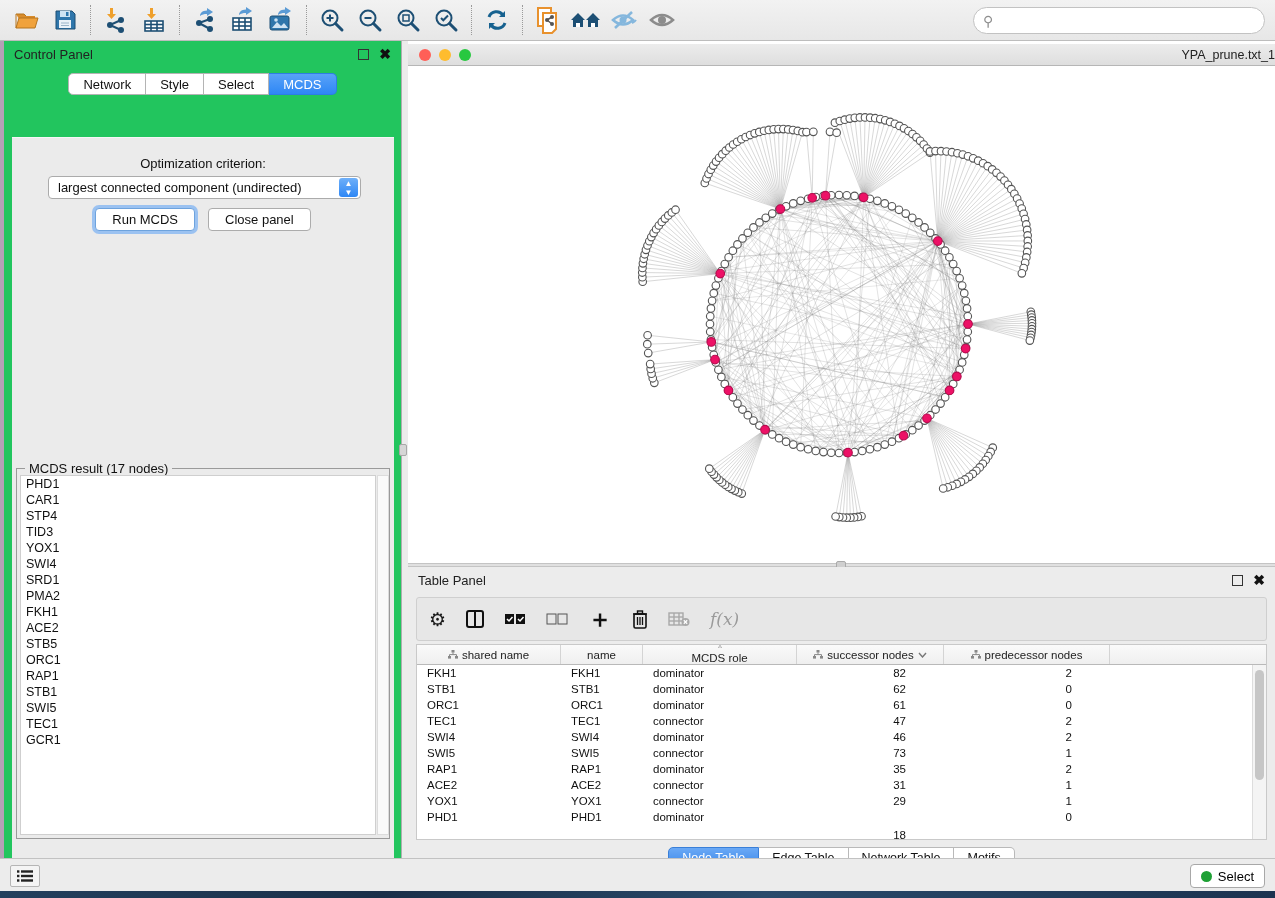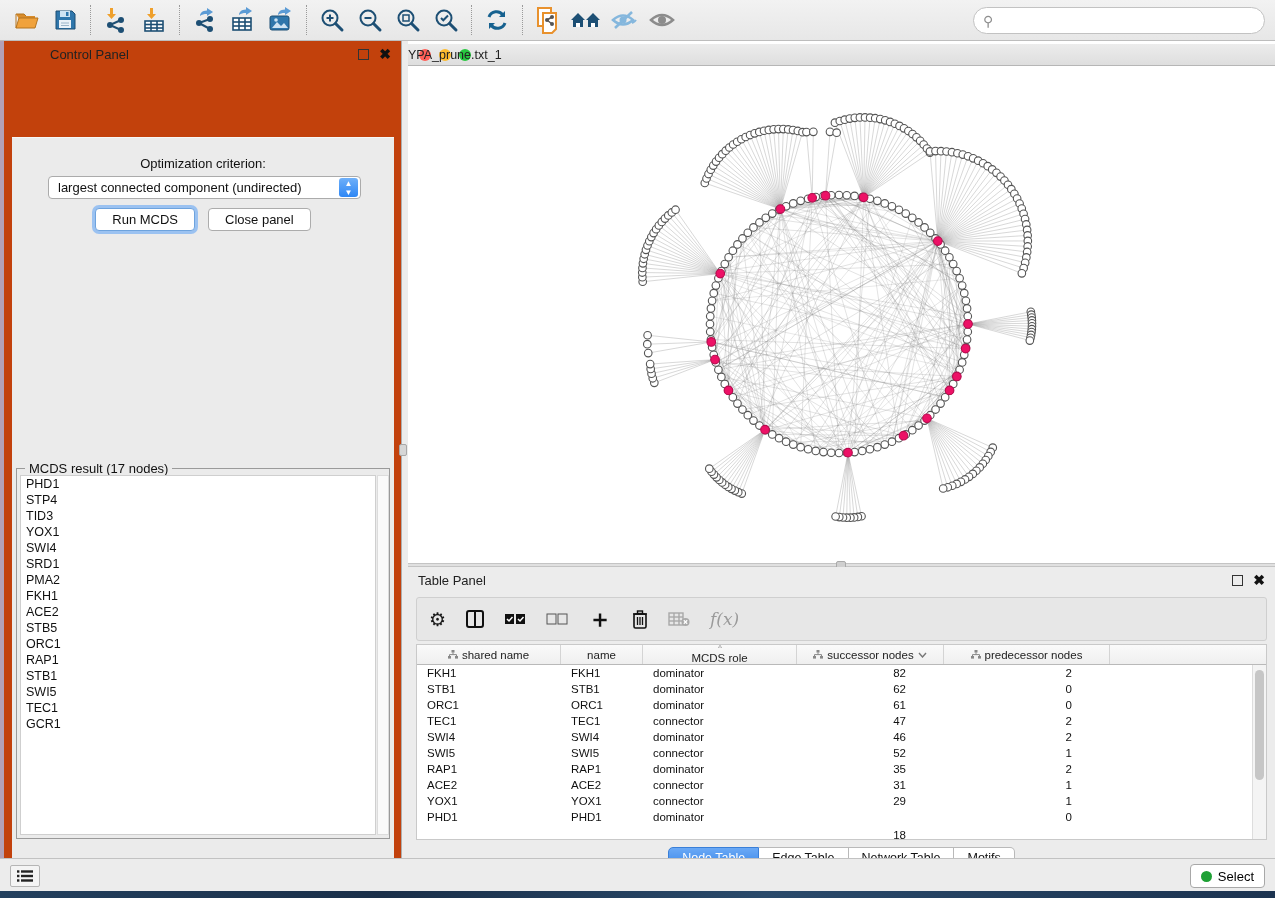--- a/index.html
+++ b/index.html
@@ -16,21 +16,21 @@
                border:1px solid #c2c2c2; border-radius:14px; display:flex; align-items:center; padding-left:9px; }
   .searchbox .mag { color:#8e8e8e; font-size:14px; }
   .searchbox input { border:none; outline:none; flex:1; font-size:13px; background:transparent; padding:0 8px 0 4px; font-family:"Liberation Sans",sans-serif;}
 
   
   .left-strip { left:0; top:41px; width:4px; height:850px; background:#b3a1b6; }
   .wallpaper { left:0; top:891px; width:1275px; height:7px;
                background:linear-gradient(90deg,#23405e,#1a2f49 30%,#2a4a6b 60%,#1c3350); }
 
   
-  .control-panel { left:4px; top:41px; width:398px; height:817px; background:#c2410c; border-right:1px solid #aeaeae;padding-left:36px; }
+  .control-panel { left:4px; top:41px; width:398px; height:817px; background:#22c55e; border-right:1px solid #aeaeae; }
   .panel-header { height:26px; display:flex; align-items:center; padding:0 10px; font-size:13px; color:#222; }
   .panel-header .spacer { flex:1; }
   .float-icon { width:11px; height:11px; border:1.5px solid #333; margin-right:10px; cursor:pointer; }
   .close-icon { color:#111; font-weight:bold; font-size:14px; cursor:pointer; }
 
   .seg-tabs { display:flex; justify-content:center; margin-top:6px; }
   .seg { height:22px; padding:0 14px; background:#fff; border:1px solid #b4b4b4; border-left:none;
          font-size:13px; display:flex; align-items:center; cursor:pointer; color:#111; }
   .seg:first-child { border-left:1px solid #b4b4b4; border-radius:5px 0 0 5px; }
   .seg:last-child { border-radius:0 5px 5px 0; }
@@ -56,21 +56,21 @@
                  border:1px solid #cfcfcf; overflow:hidden; }
   .result-item { font-size:12.5px; color:#111; padding-left:5px; line-height:16px; }
   .result-scroll { position:absolute; right:0px; top:6px; width:12px; height:360px; background:#fafafa; border:1px solid #dcdcdc; }
 
   
   .network-window { left:408px; top:41px; width:867px; height:526px; background:#fff; }
   .net-titlebar { height:22px; margin-top:3px; background:linear-gradient(#ececec,#dedede);
                   border-bottom:1px solid #b6b6b6; position:relative; display:flex; align-items:center; }
   .traffic { display:flex; gap:8px; padding-left:11px; }
   .tl { width:12px; height:12px; border-radius:50%; cursor:pointer; }
-  .net-title { position:absolute; left:0; right:0; text-align:left; font-size:12.5px; color:#222; }
+  .net-title { position:absolute; left:0; right:0; text-align:right; font-size:12.5px; color:#222; }
   .net-canvas { width:867px; height:500px; background:#fff; }
 
   .h-divider { left:408px; top:563px; width:867px; height:4px; background:#e0e0e0; border-top:1px solid #c4c4c4; border-bottom:1px solid #c4c4c4;}
   .h-handle { position:absolute; left:428px; top:-3px; width:10px; height:8px; background:#cfcfcf; border:1px solid #aaa; border-radius:2px; }
   .v-handle { position:absolute; left:399px; top:444px; width:8px; height:12px; background:#d6d6d6; border:1px solid #a8a8a8; border-radius:2px; z-index:5;}
 
   
   .table-panel { left:408px; top:567px; width:867px; height:291px; background:#ececec; }
   .tp-toolbar { margin:4px 8px 0 8px; height:44px; background:#e7e7e7; border:1px solid #cfcfcf; border-radius:3px;
                 display:flex; align-items:center; padding-left:12px; gap:20px; }
@@ -260,39 +260,46 @@
 
 <div class="abs left-strip"></div>
 
 <div class="abs control-panel">
   <div class="panel-header">
     <span>Control Panel</span>
     <span class="spacer"></span>
     <span class="float-icon"></span>
     <span class="close-icon">✖</span>
   </div>
+  <div class="seg-tabs" id="cp-tabs">
+      <div class="seg">Network</div>
+      <div class="seg">Style</div>
+      <div class="seg">Select</div>
+      <div class="seg active">MCDS</div>
+    </div>
 
   <div class="tab-content">
     <div class="opt-label">Optimization criterion:</div>
     <div class="dropdown">
       <span class="dd-text">largest connected component (undirected)</span>
       <span class="dd-stepper">
           <span>▲</span>
           <span>▼</span>
         </span>
     </div>
     <div class="btn-row">
       <button class="mac-btn focused">Run MCDS</button>
       <button class="mac-btn">Close panel</button>
     </div>
 
     <div class="result-group">
       <span class="result-title">MCDS result (17 nodes)</span>
       <div class="result-list" id="result-list">
           <div class="result-item">PHD1</div>
+          <div class="result-item">CAR1</div>
           <div class="result-item">STP4</div>
           <div class="result-item">TID3</div>
           <div class="result-item">YOX1</div>
           <div class="result-item">SWI4</div>
           <div class="result-item">SRD1</div>
           <div class="result-item">PMA2</div>
           <div class="result-item">FKH1</div>
           <div class="result-item">ACE2</div>
           <div class="result-item">STB5</div>
           <div class="result-item">ORC1</div>
@@ -1168,21 +1175,21 @@
           <div class="gr-cell" style="width: 144px;">SWI4</div>
           <div class="gr-cell" style="width: 82px;">SWI4</div>
           <div class="gr-cell" style="width: 154px;">dominator</div>
           <div class="gr-cell num" style="width: 147px; padding-right: 38px;">46</div>
           <div class="gr-cell num" style="width: 166px; padding-right: 38px;">2</div>
         </div>
         <div class="grid-row">
           <div class="gr-cell" style="width: 144px;">SWI5</div>
           <div class="gr-cell" style="width: 82px;">SWI5</div>
           <div class="gr-cell" style="width: 154px;">connector</div>
-          <div class="gr-cell num" style="width: 147px; padding-right: 38px;">52</div>
+          <div class="gr-cell num" style="width: 147px; padding-right: 38px;">73</div>
           <div class="gr-cell num" style="width: 166px; padding-right: 38px;">1</div>
         </div>
         <div class="grid-row">
           <div class="gr-cell" style="width: 144px;">RAP1</div>
           <div class="gr-cell" style="width: 82px;">RAP1</div>
           <div class="gr-cell" style="width: 154px;">dominator</div>
           <div class="gr-cell num" style="width: 147px; padding-right: 38px;">35</div>
           <div class="gr-cell num" style="width: 166px; padding-right: 38px;">2</div>
         </div>
         <div class="grid-row">

